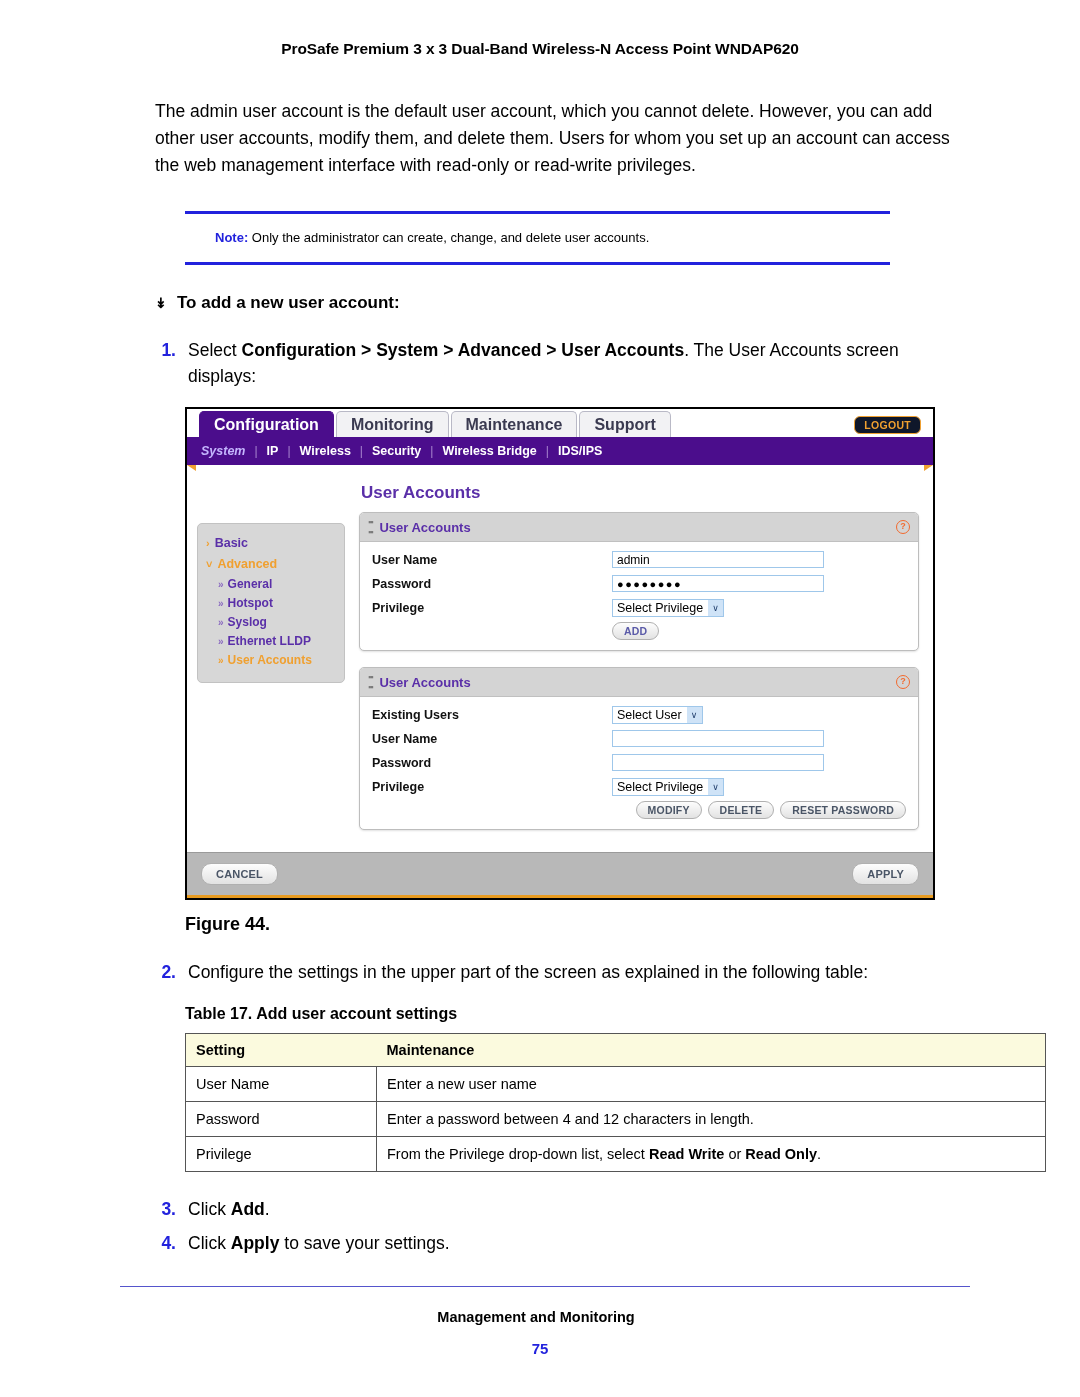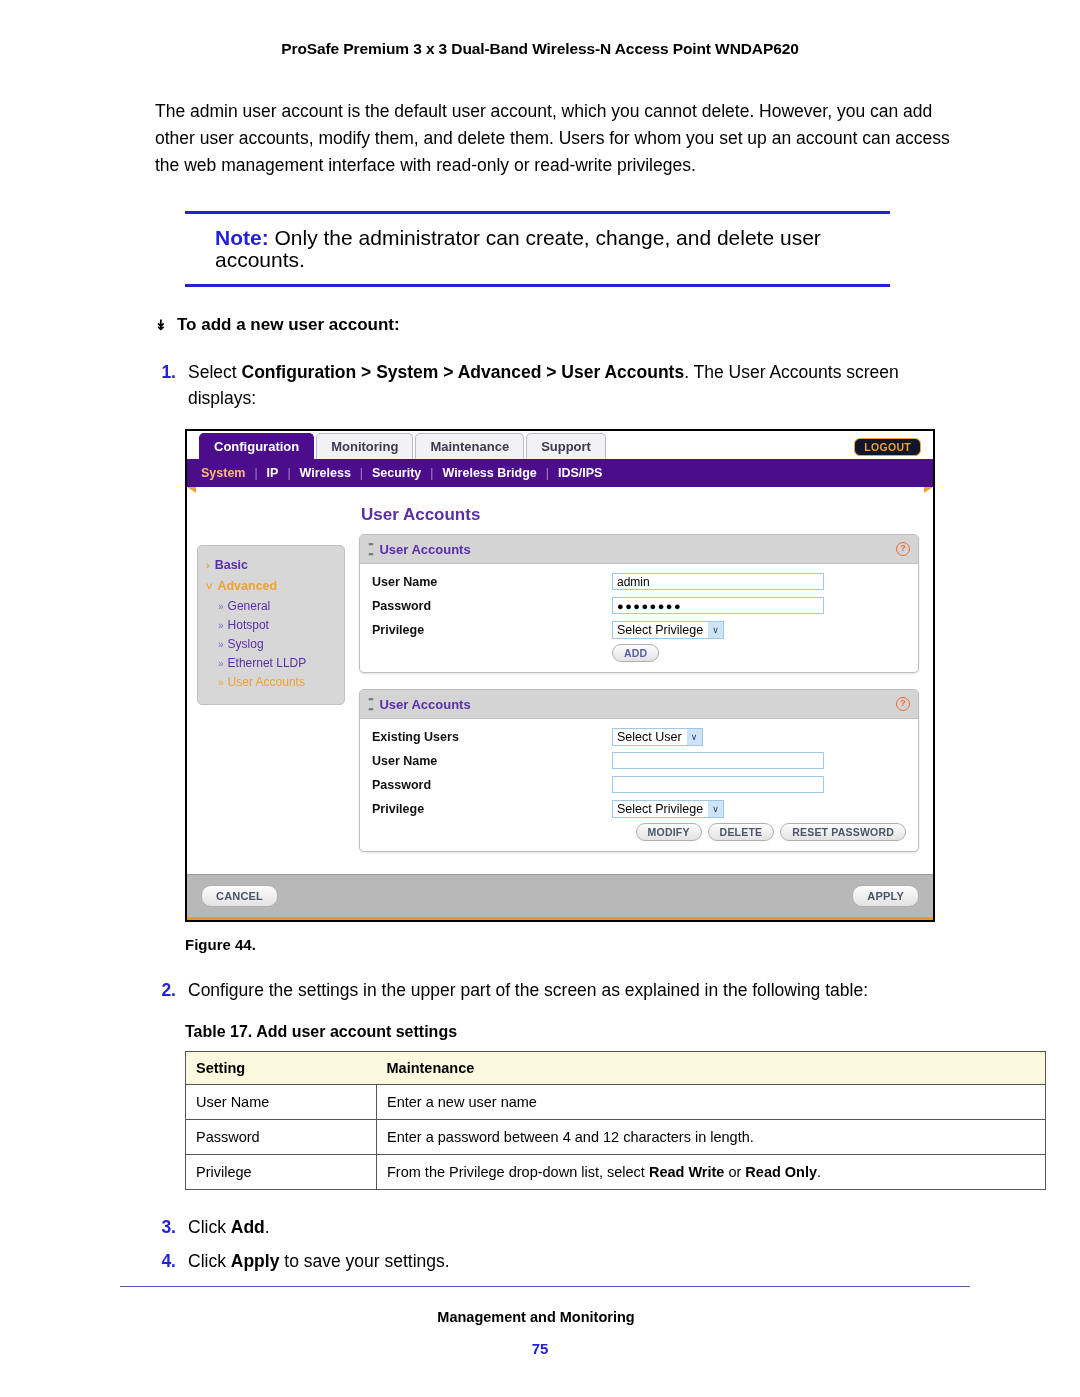--- a/index.html
+++ b/index.html
@@ -49,21 +49,21 @@
   
   .note-box {
     margin: 32px 0 0 65px;
     width: 705px;
     border-top: 3px solid #2222dd;
     border-bottom: 3px solid #2222dd;
     padding: 13px 0 13px 0;
   }
   .note-box .note-inner {
     padding-left: 30px;
-    font-size: 21px;
+    font-size: 13px;
     line-height: 22px;
   }
   .note-label {
     color: #2222dd;
     font-weight: bold;
   }
 
   
   .proc-head {
     margin: 28px 0 0 35px;
@@ -112,21 +112,21 @@
   
   .shot-tabs {
     background: #fff;
     height: 28px;
     display: flex;
     align-items: flex-end;
     padding-left: 12px;
     position: relative;
   }
   .tab {
-    font-size: 13px;
+    font-size: 16px;
     font-weight: bold;
     padding: 5px 14px 5px 14px;
     border: 1px solid #b9b9c6;
     border-bottom: none;
     border-radius: 5px 5px 0 0;
     background: #f2f2f4;
     color: #3a3a50;
     margin-right: 2px;
     line-height: 15px;
   }
@@ -154,21 +154,21 @@
     background: #4b0d8c;
     color: #fff;
     font-size: 12.5px;
     font-weight: bold;
     padding: 7px 0 7px 14px;
     display: flex;
     align-items: center;
   }
   .subnav-item { padding: 0 9px; color: #ffffff; }
   .subnav-item:first-child { padding-left: 0; }
-  .subnav-item.active { color: #fdba74; }
+  .subnav-item.active { color: #c4b5fd; font-style: italic; }
   .subnav-sep {
     color: #a987d0;
     font-weight: normal;
     font-size: 12px;
   }
 
   
   .shot-notch {
     height: 6px;
     background: #fff;
@@ -218,21 +218,21 @@
     font-weight: bold;
     color: #5a2fa8;
     padding: 2px 0 2px 2px;
     white-space: nowrap;
     line-height: 17px;
   }
   .side-item .arw { color: #f0a030; margin-right: 5px; font-size: 11px; }
   .side-item.orange { color: #f0a030; }
   .side-sub {
     font-size: 12px;
-    font-weight: normal;
+    font-weight: bold;
     color: #5a2fa8;
     padding: 1px 0 1px 14px;
     white-space: nowrap;
     line-height: 17px;
   }
   .side-sub .arw { color: #8a6ac0; margin-right: 4px; font-size: 10px; }
   .side-sub.active { color: #f0a030; }
   .side-sub.active .arw { color: #f0a030; }
 
   
@@ -369,21 +369,21 @@
   .shot-footer .ui-btn {
     font-size: 11px;
     padding: 4px 14px;
     border-radius: 10px;
     color: #4a5566;
   }
 
   
   .figcap {
     margin: 14px 0 0 65px;
-    font-size: 15px;
+    font-size: 18px;
     font-weight: bold;
   }
 
   
   .tabcap {
     margin: 20px 0 0 65px;
     font-size: 16px;
     font-weight: bold;
   }
   table.doc-table {

